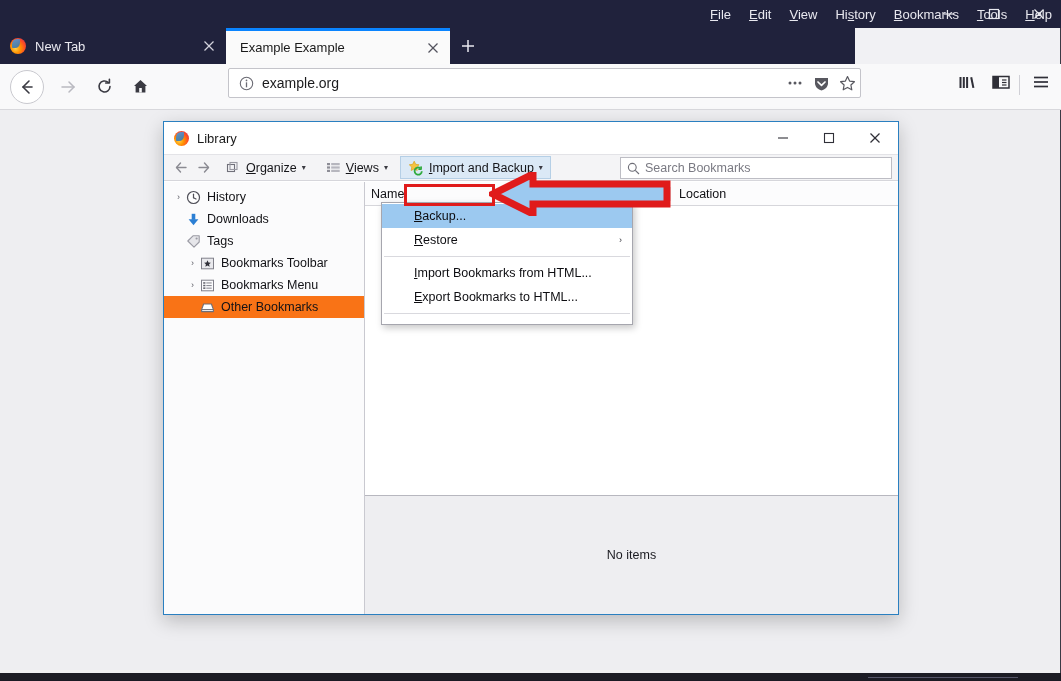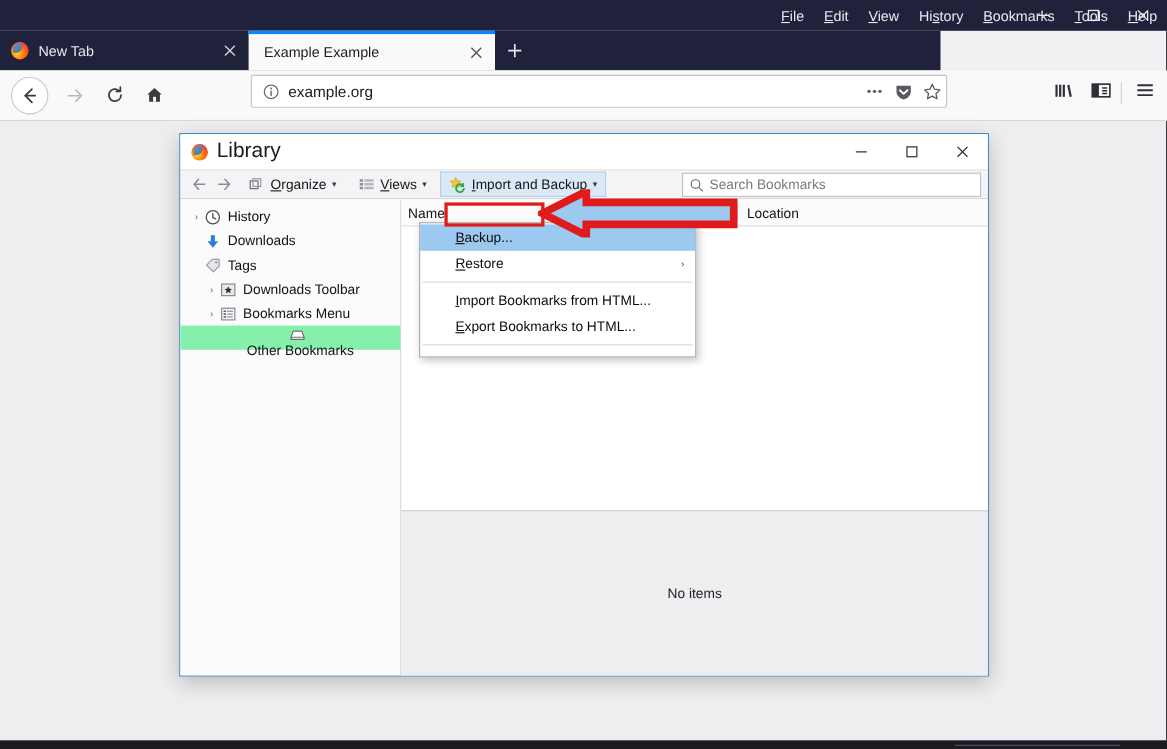--- a/index.html
+++ b/index.html
@@ -223,21 +223,21 @@
   }
   .lib-title {
     height: 32px;
     display: flex;
     align-items: center;
     padding-left: 10px;
     background: #fff;
     box-sizing: border-box;
   }
   .lib-title .ffico { width:15px; height:15px; margin-right:8px; }
-  .lib-title .t { font-size: 19px; color:#1a1a1a; }
+  .lib-title .t { font-size: 13px; color:#1a1a1a; }
   .lib-wc { position:absolute; right:0; top:0; display:flex; }
   .lib-wc .b {
     width: 46px; height: 31px;
     display:flex; align-items:center; justify-content:center;
     color:#303038;
   }
 
   .lib-toolbar {
     position: relative;
     height: 27px;
@@ -306,21 +306,21 @@
   }
   .tree-row {
     height: 22px;
     display: flex;
     align-items: center;
     font-size: 12.5px;
     color: #121216;
     white-space: nowrap;
     padding-right: 4px;
   }
-  .tree-row.sel { background: #86efac; flex-direction: column; }
+  .tree-row.sel { background: #f97316; }
   .tw {
     width: 13px;
     flex: none;
     display:flex; align-items:center; justify-content:center;
     color:#5b5b64;
     font-size: 9px;
   }
   .tico {
     width: 16px; height: 16px;
     flex:none;
@@ -344,21 +344,21 @@
     align-items: center;
     font-size: 12.5px;
     color: #121216;
     box-sizing: border-box;
   }
   .colhead .c1 { width: 306px; padding-left: 6px; border-right: 1px solid #dcdce1; box-sizing: border-box; }
   .colhead .c2 { flex:1; padding-left: 8px; }
   .listpane { flex: 1; background: #fff; }
   .splitline { height: 1px; background: #b7b7bf; }
   .detailpane {
-    height: 149px;
+    height: 118px;
     background: #eeeef1;
     display: flex;
     align-items: center;
     justify-content: center;
     font-size: 12.5px;
     color: #1c1c22;
   }
 
   
   #menu {
@@ -687,21 +687,21 @@
 
 
       <div class="tree-row ind2">
         <span class="tw">›</span>
         <span class="tico">
           <svg width="15" height="15" viewBox="0 0 15 15">
               <rect x="1.5" y="2.2" width="12" height="10.6" fill="#e9e9ed" stroke="#80808a" stroke-width="1"></rect>
               <path d="M7.5 4.2 L8.5 6.4 L10.9 6.7 L9.1 8.3 L9.6 10.7 L7.5 9.5 L5.4 10.7 L5.9 8.3 L4.1 6.7 L6.5 6.4 Z" fill="#303038"></path>
             </svg>
         </span>
-        <span>Downloads Toolbar</span>
+        <span>Bookmarks Toolbar</span>
       </div>
 
       <div class="tree-row ind2">
         <span class="tw">›</span>
         <span class="tico">
           <svg width="15" height="15" viewBox="0 0 15 15">
               <rect x="1.5" y="2.2" width="12" height="10.6" fill="#fbfbfd" stroke="#80808a" stroke-width="1"></rect>
               <rect x="3.2" y="4.2" width="2.2" height="1.5" fill="#5e5e68"></rect>
               <rect x="3.2" y="6.8" width="2.2" height="1.5" fill="#5e5e68"></rect>
               <rect x="3.2" y="9.4" width="2.2" height="1.5" fill="#5e5e68"></rect>

